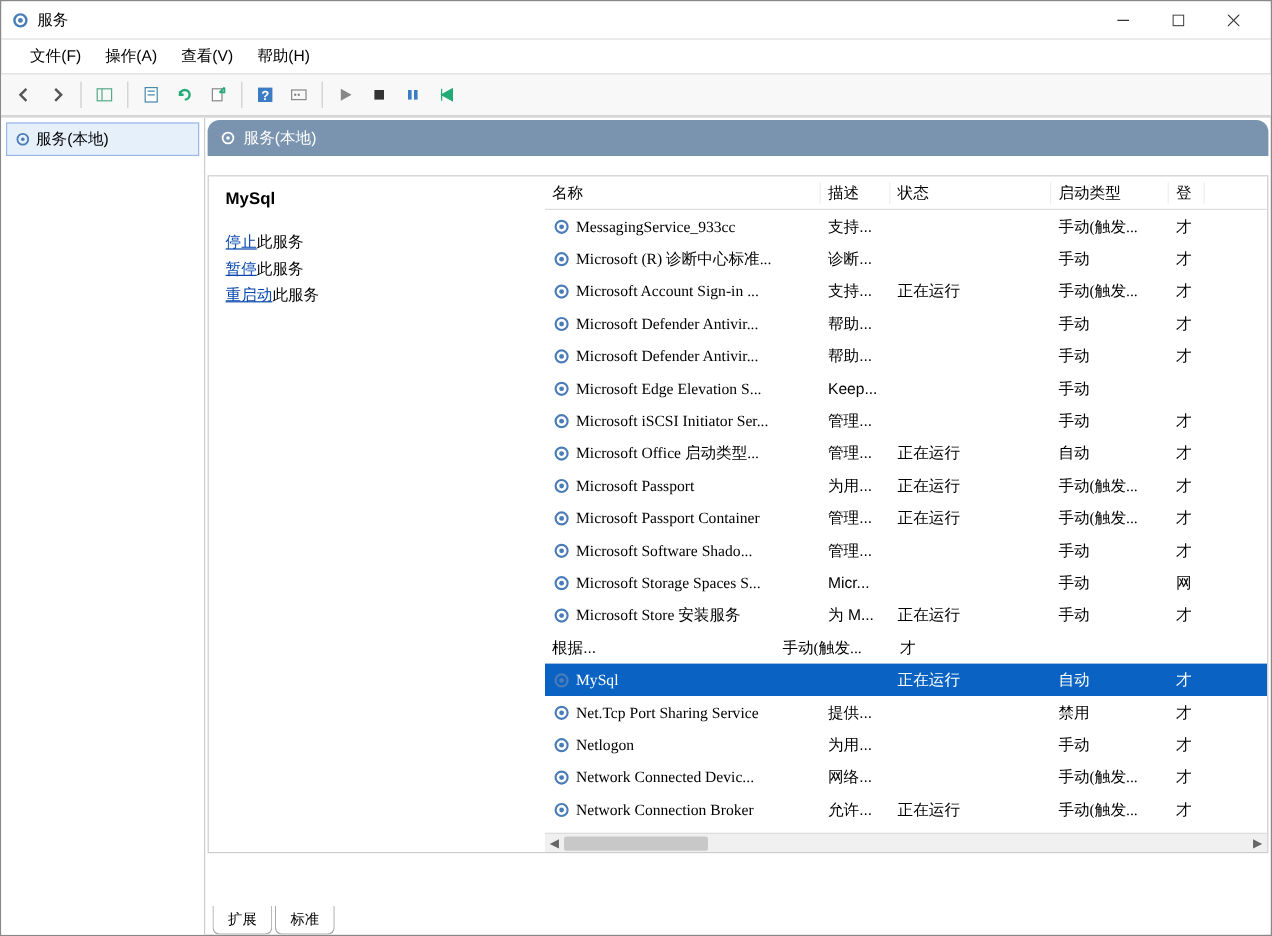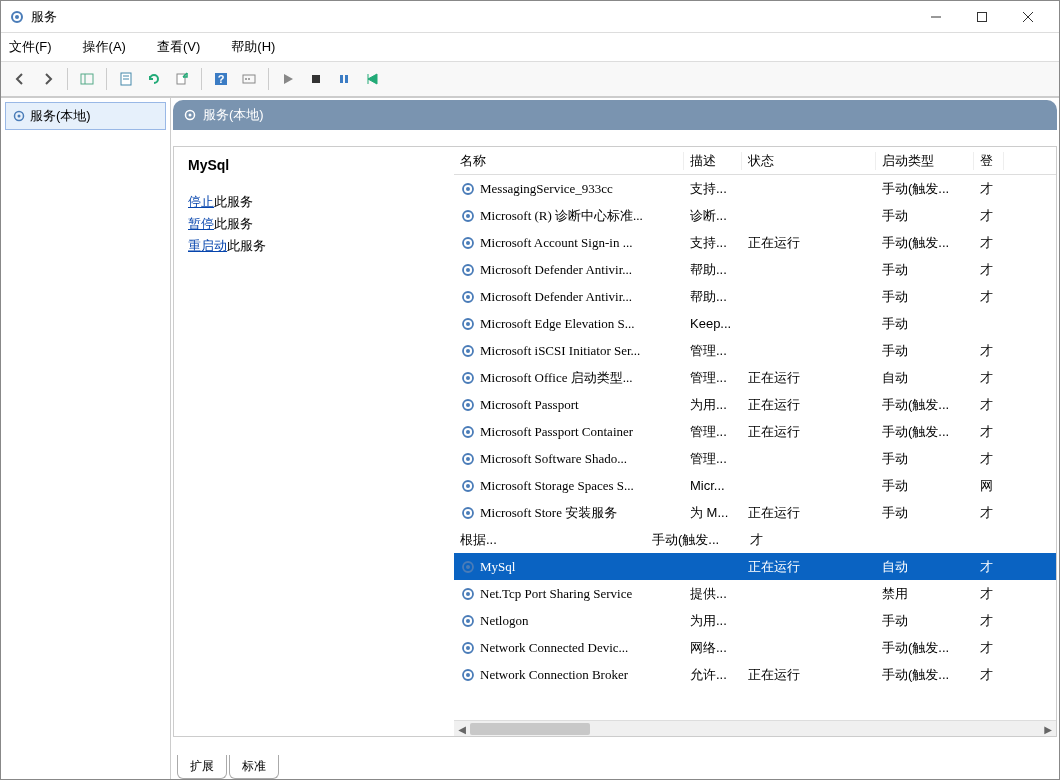--- a/index.html
+++ b/index.html
@@ -6,21 +6,21 @@
     body { font-family: "Segoe UI", Tahoma, sans-serif; font-size: 13px; background: #fff; width: 1060px; height: 780px; overflow: hidden; }
 
     .window { width: 1060px; height: 780px; border: 1px solid #888; display: flex; flex-direction: column; background: #fff; }
 
     .titlebar { height: 32px; display: flex; align-items: center; padding: 0 8px; border-bottom: 1px solid #ddd; font-family: Liberation Serif, serif; }
     .titlebar .title-icon { width: 16px; height: 16px; margin-right: 6px; }
     .titlebar .title-text { flex: 1; font-size: 13px; }
     .titlebar .win-controls { display: flex; gap: 0; }
     .titlebar .win-btn { width: 46px; height: 30px; display: flex; align-items: center; justify-content: center; cursor: pointer; }
 
-    .menubar { height: 28px; display: flex; align-items: center; padding: 0 8px; gap: 31px; font-size: 13px; }
+    .menubar { height: 28px; display: flex; align-items: center; padding: 0 8px; gap: 20px; font-size: 13px; margin-left: 16px; }
     .menubar span { cursor: pointer; }
 
     .toolbar { height: 36px; border-top: 1px solid #ddd; border-bottom: 1px solid #ccc; display: flex; align-items: center; padding: 0 6px; gap: 2px; background: #f8f8f8; }
     .tb-btn { width: 26px; height: 26px; display: flex; align-items: center; justify-content: center; cursor: pointer; border: 1px solid transparent; }
     .tb-sep { width: 1px; height: 22px; background: #ccc; margin: 0 4px; }
 
     .body { flex: 1; display: flex; border-top: 1px solid #ccc; overflow: hidden; }
 
     .tree-pane { width: 170px; border-right: 1px solid #ccc; background: #fff; display: flex; flex-direction: column; padding: 4px; }
     .tree-item { display: flex; align-items: center; padding: 4px 6px; border: 1px solid #99b8e6; background: #e6f0fb; cursor: pointer; gap: 4px; }
@@ -44,24 +44,24 @@
     .list-header .col { padding: 0 6px; border-right: 1px solid #eee; white-space: nowrap; overflow: hidden; cursor: pointer; }
     .list-body { flex: 1; overflow-y: auto; overflow-x: auto; }
     .list-row { display: flex; height: 27px; align-items: center; font-size: 13px; }
     .list-row.selected { background: #0a63c2; color: #fff; }
     .list-row .cell { padding: 0 6px; white-space: nowrap; overflow: hidden; text-overflow: ellipsis; }
     .svc-icon { width: 16px; height: 16px; margin-right: 4px; flex-shrink: 0; }
 
     .col-name { width: 230px; display: flex; align-items: center; font-family: Liberation Serif, serif; }
     .col-desc { width: 58px; }
     .col-status { width: 134px; }
-    .col-startup { width: 98px; }
+    .col-startup { width: 98px; font-family: Liberation Serif, serif; }
     .col-logon { width: 30px; }
 
-    .bottom-tabs { height: 26px; display: flex; align-items: flex-end; padding-left: 6px; gap: 0; }
+    .bottom-tabs { height: 26px; display: flex; align-items: flex-end; padding-left: 6px; gap: 0; margin-top: 26px; }
     .bottom-tabs .tab { padding: 3px 12px; border: 1px solid #aaa; border-top: none; border-radius: 0 0 6px 6px; margin-right: 2px; font-size: 12px; cursor: pointer; background: #fff; }
 
     .scrollbar-bottom { height: 16px; background: #f0f0f0; border-top: 1px solid #ddd; position: relative; }
     .scrollbar-bottom .thumb { position: absolute; left: 0; top: 2px; height: 12px; width: 120px; background: #c8c8c8; border-radius: 2px; }
     .scrollbar-bottom .arrow { position: absolute; top: 0; width: 16px; height: 16px; display: flex; align-items: center; justify-content: center; font-size: 10px; color: #666; }
     .scrollbar-bottom .arrow-left { left: 0; }
     .scrollbar-bottom .arrow-right { right: 0; }
 
     svg { display: block; }
   </style>

